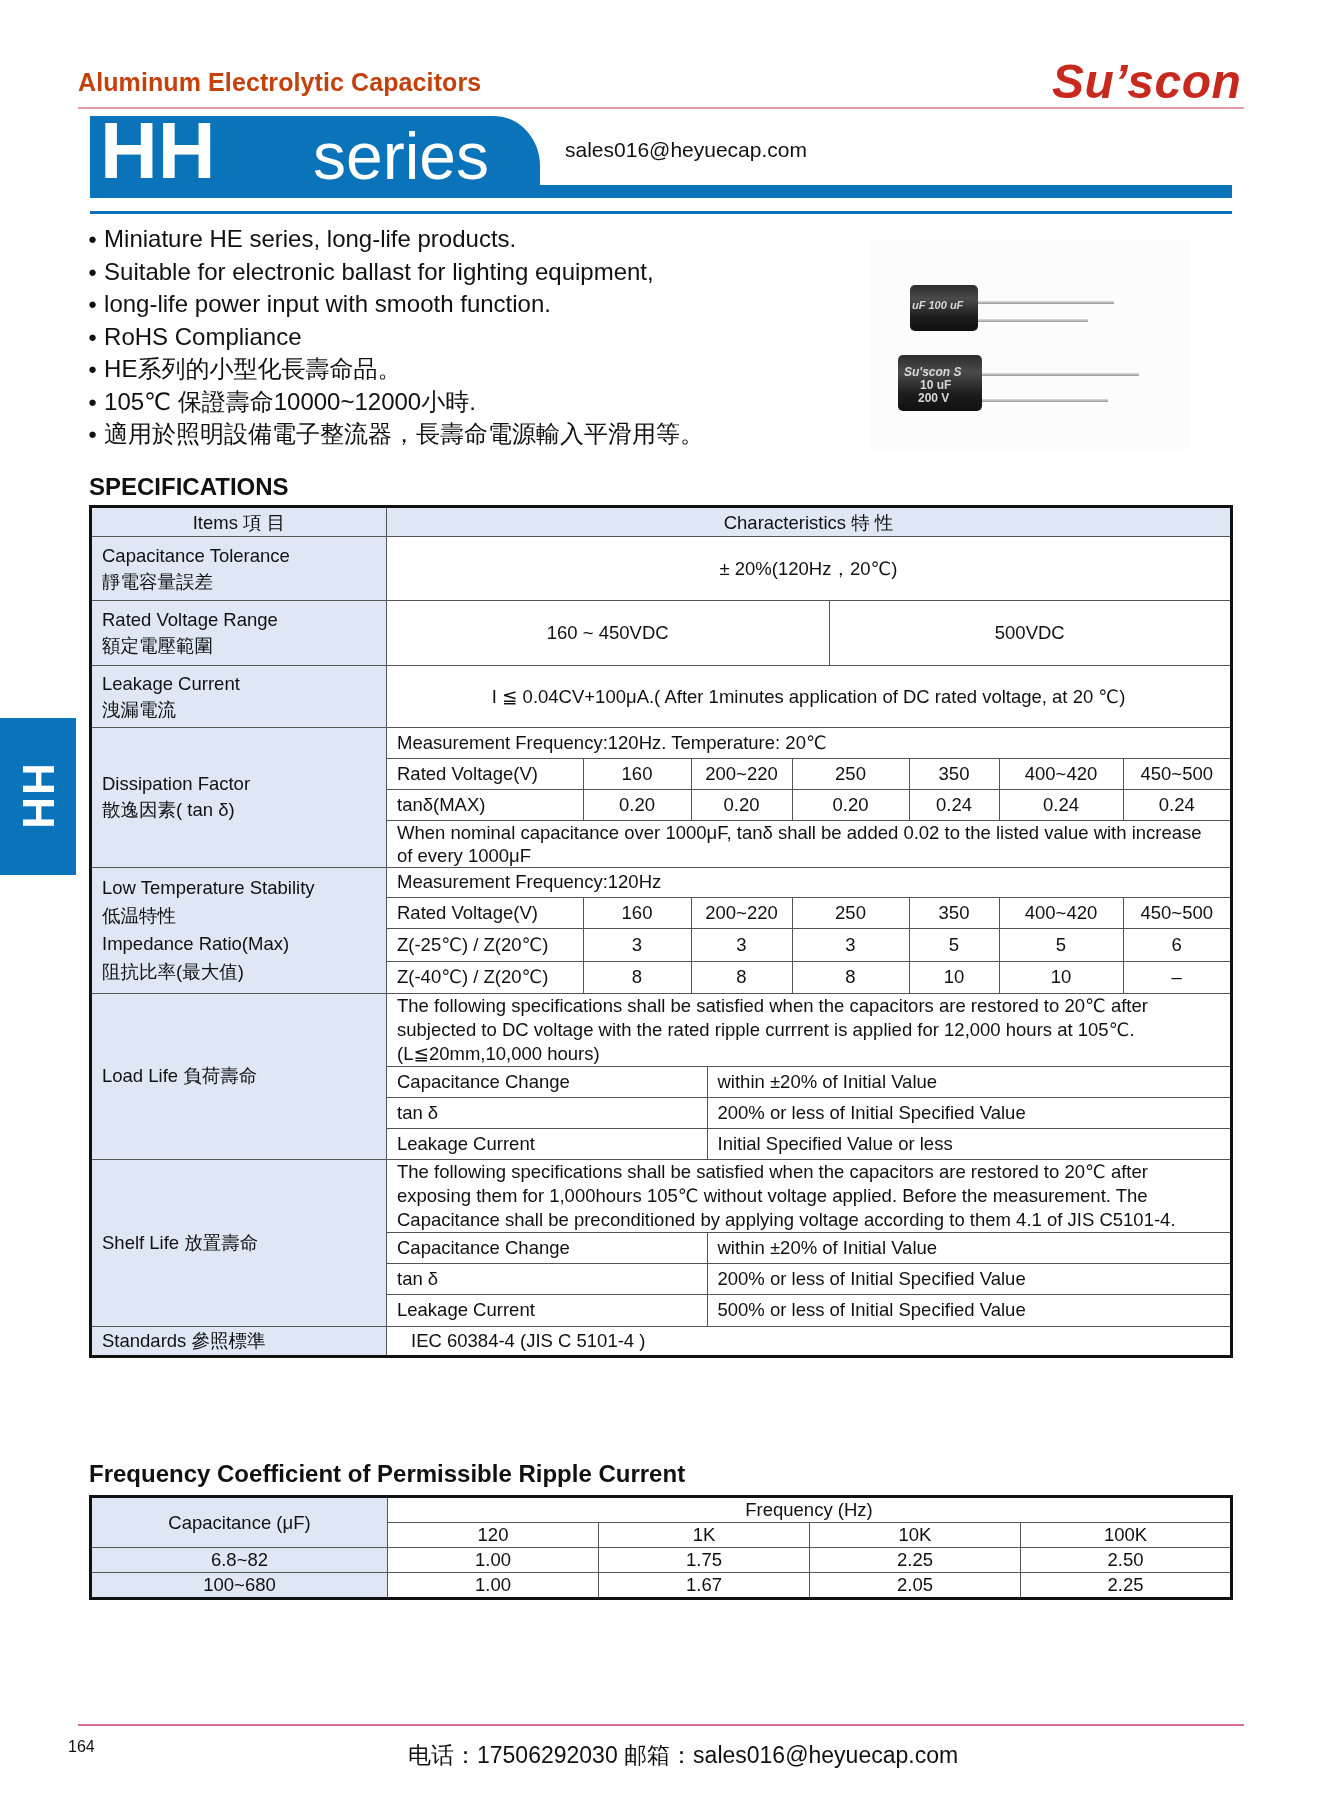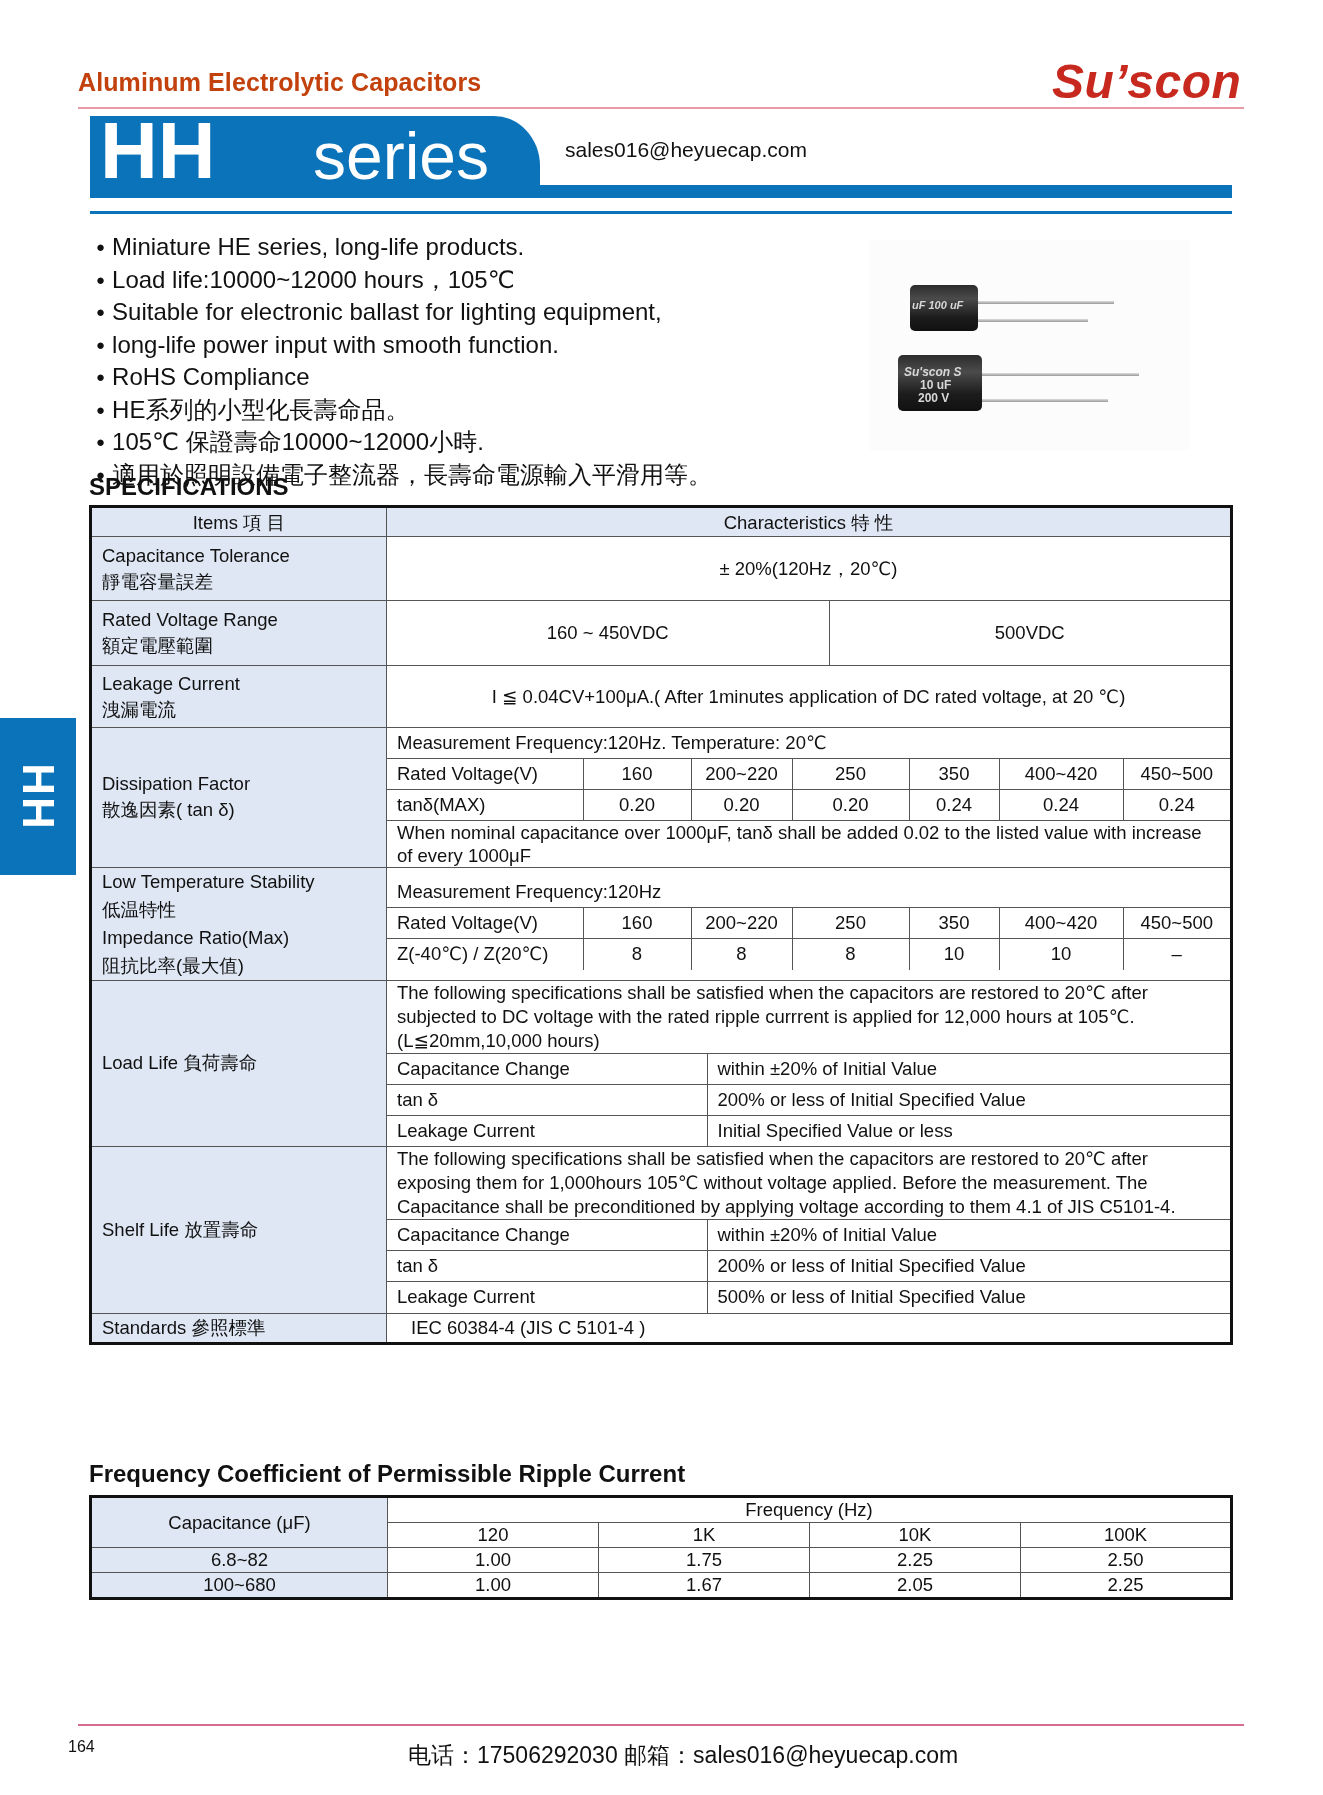--- a/index.html
+++ b/index.html
@@ -13,21 +13,21 @@
   .banner-tab { left:90px; top:116px; width:450px; height:82px; background:#0b73ba; border-top-right-radius:46px 50px; }
   .banner-bar { left:90px; top:185px; width:1142px; height:13px; background:#0b73ba; }
   .banner-hh { left:100px; top:111px; font-size:80px; font-weight:bold; color:#fff; line-height:1; }
   .banner-series { left:313px; top:123px; font-size:66px; color:#fff; line-height:1; }
   .banner-email { left:565px; top:138px; font-size:21px; color:#111; }
   .blue-line { left:90px; top:211px; width:1142px; height:3px; background:#0b73ba; }
   
   .side-tab { left:0px; top:718px; width:76px; height:157px; background:#0b73ba; display:flex; align-items:center; justify-content:center; }
   .side-tab span { color:#fff; font-weight:bold; font-size:44px; transform:rotate(90deg); display:block; letter-spacing:2px; }
   
-  .features { left:88px; top:224px; margin:8px; padding:0; list-style:none; }
+  .features { left:88px; top:224px; margin:0; padding:0; list-style:none; }
   .features li { font-size:24px; line-height:29.5px; color:#111; white-space:nowrap; }
   .features li::before { content:"\25CF"; font-size:15px; margin-right:7px; position:relative; top:-3px; }
   
   .photo { left:870px; top:240px; width:320px; height:210px; background:#fcfcfc; }
   .cap { position:absolute; background:linear-gradient(180deg,#2c2c2c 0%,#4b4b4b 30%,#1c1c1c 70%,#111 100%); border-radius:5px; }
   .lead { position:absolute; height:3px; background:linear-gradient(180deg,#ddd,#999); }
   .cap-text { position:absolute; color:#d8d8d8; font-size:13px; font-style:italic; font-weight:bold; white-space:nowrap; }
   
   .h2 { font-size:24px; font-weight:bold; color:#111; }
   
@@ -61,21 +61,20 @@
 <div class="abs banner-series">series</div>
 <div class="abs banner-email">sales016@heyuecap.com</div>
 <div class="abs blue-line"></div>
 
 <div class="abs side-tab">
   <span>HH</span>
 </div>
 
 <ul class="abs features">
   <li>Miniature HE series, long-life products.</li>
-  <li>Load life:10000~12000 hours，105℃</li>
   <li>Suitable for electronic ballast for lighting equipment,</li>
   <li>long-life power input with smooth function.</li>
   <li>RoHS Compliance</li>
   <li>HE系列的小型化長壽命品。</li>
   <li>105℃ 保證壽命10000~12000小時.</li>
   <li>適用於照明設備電子整流器，長壽命電源輸入平滑用等。</li>
 </ul>
 
 <div class="abs photo">
   <div class="cap" style="left:40px;top:45px;width:68px;height:46px;">
@@ -205,20 +204,29 @@
               </tr>
         <tr style="height:31px">
           <td style="border-left:none;">Rated Voltage(V)</td>
           <td style="text-align:center">160</td>
           <td style="text-align:center">200~220</td>
           <td style="text-align:center">250</td>
           <td style="text-align:center">350</td>
           <td style="text-align:center">400~420</td>
           <td style="text-align:center;border-right:none;">450~500</td>
         </tr>
+        <tr style="height:33px">
+          <td style="border-left:none;">Z(-25℃) / Z(20℃)</td>
+          <td style="text-align:center">3</td>
+          <td style="text-align:center">3</td>
+          <td style="text-align:center">3</td>
+          <td style="text-align:center">5</td>
+          <td style="text-align:center">5</td>
+          <td style="text-align:center;border-right:none;">6</td>
+        </tr>
         <tr style="height:31px">
           <td style="border-left:none;border-bottom:none;">Z(-40℃) / Z(20℃)</td>
           <td style="text-align:center;border-bottom:none;">8</td>
           <td style="text-align:center;border-bottom:none;">8</td>
           <td style="text-align:center;border-bottom:none;">8</td>
           <td style="text-align:center;border-bottom:none;">10</td>
           <td style="text-align:center;border-bottom:none;">10</td>
           <td style="text-align:center;border-right:none;border-bottom:none;">–</td>
         </tr>
       </tbody>

